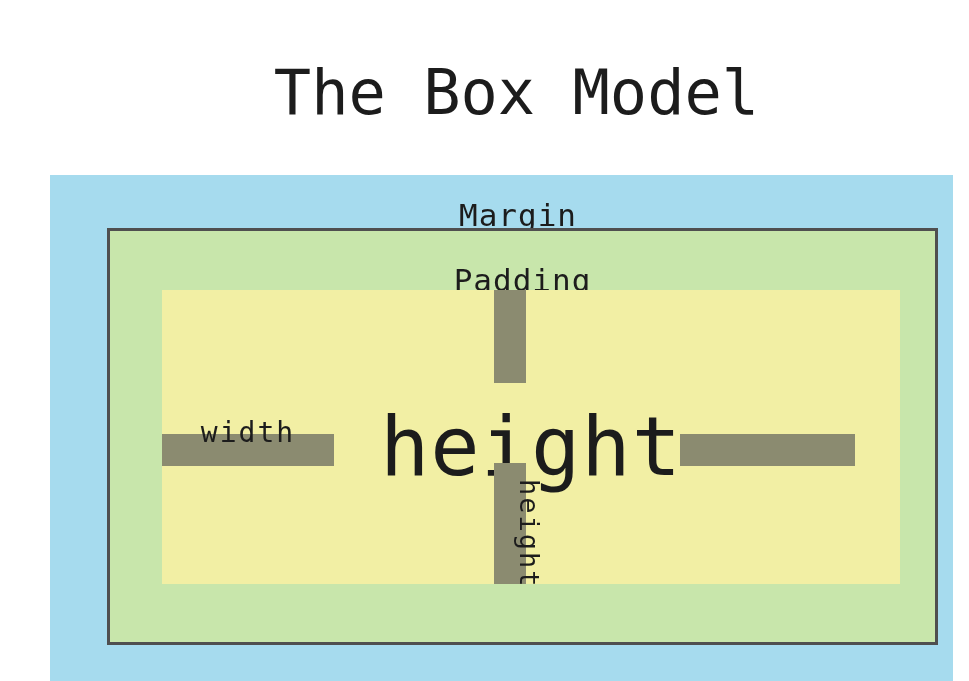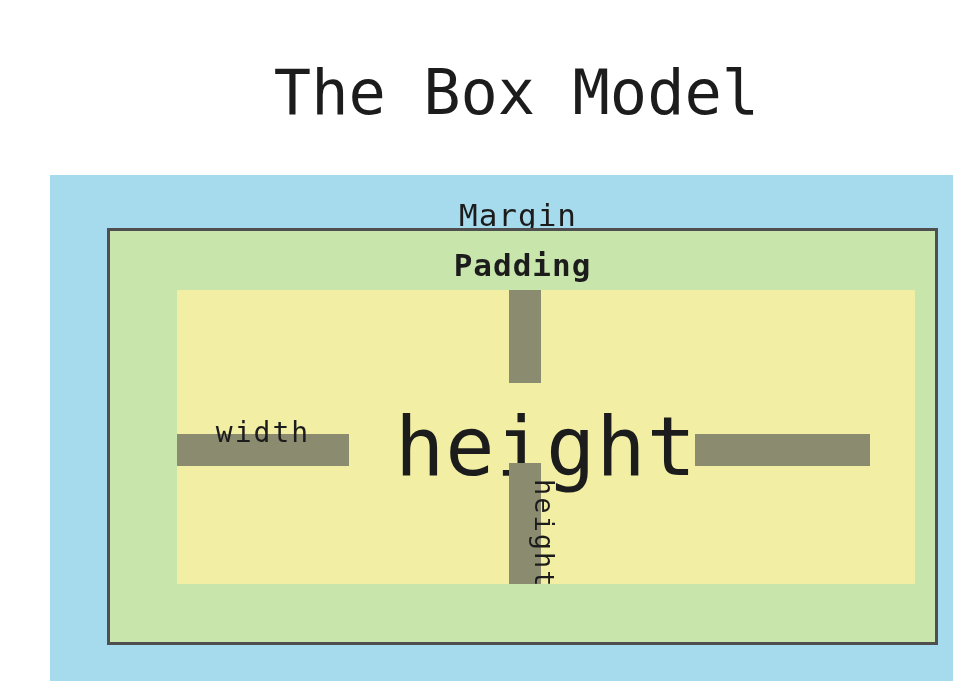--- a/index.html
+++ b/index.html
@@ -57,24 +57,24 @@
   .margin-label { top: 6px; }
   .padding-box {
     position: absolute;
     left: 57px;
     top: 53px;
     width: 831px;
     height: 417px;
     background: var(--padding-bg);
     border: 3px solid var(--padding-border);
   }
-  .padding-label { top: 0; font-weight: bold; }
+  .padding-label { top: 15px; }
   .element-box {
     position: absolute;
-    left: 67px;
+    left: 52px;
     top: 59px;
     width: 738px;
     height: 294px;
     background: var(--element-bg);
   }
   .element-label {
     position: absolute;
     left: 0;
     right: 0;
     top: 100px;

